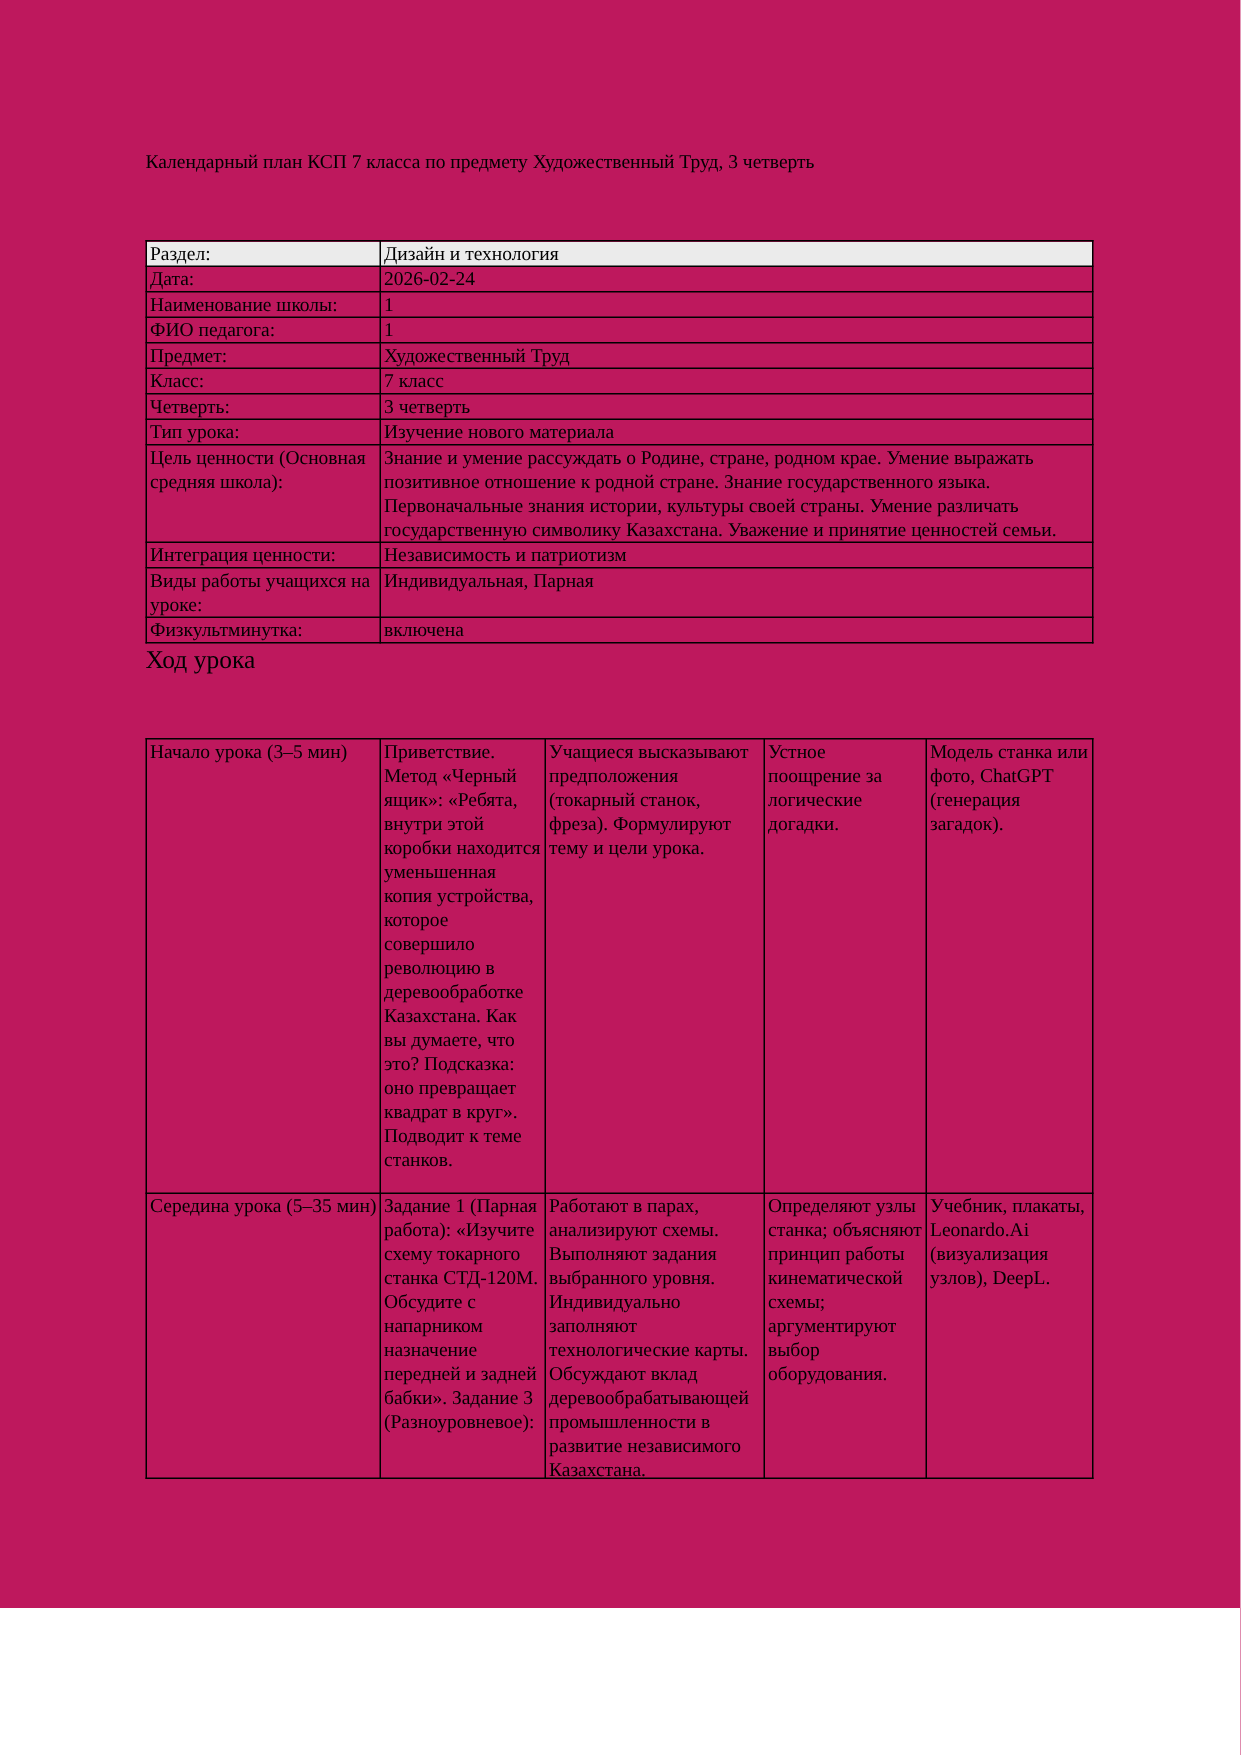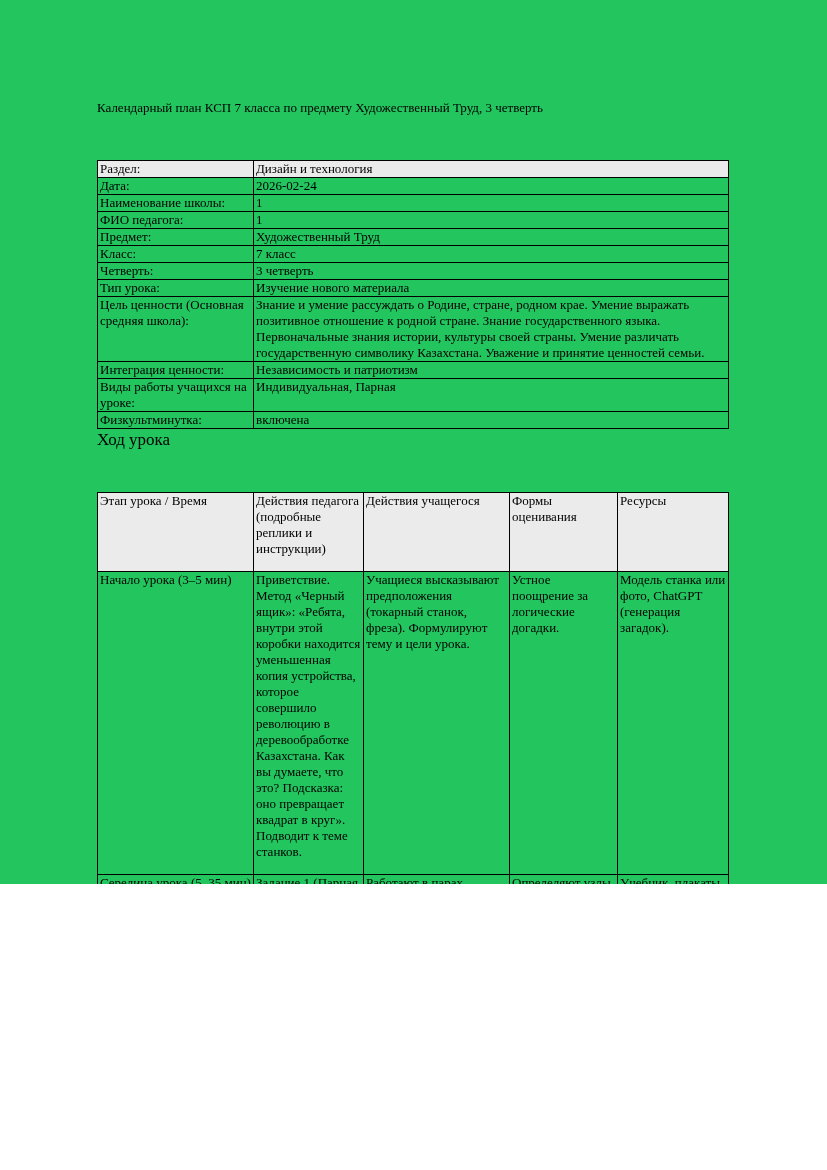--- a/index.html
+++ b/index.html
@@ -3,22 +3,22 @@
 <meta charset="utf-8">
 <style>
   html, body {
     margin: 0;
     padding: 0;
     background: #ffffff;
   }
   .page {
     position: relative;
     width: 827px;
-    height: 884px;
-    background: #22c55e;
+    height: 1072px;
+    background: #be185d;
     font-family: "Liberation Serif", "DejaVu Serif", serif;
     font-size: 13px;
     line-height: 16px;
     color: #000000;
     overflow: hidden;
   }
   .content {
     position: absolute;
     left: 97px;
     top: 100px;
@@ -127,37 +127,20 @@
 
     <table>
       <colgroup>
         <col style="width:156px">
         <col style="width:110px">
         <col style="width:146px">
         <col style="width:108px">
         <col style="width:111px">
       </colgroup>
       <tbody>
-        <tr class="shaded">
-          <td>
-              <div class="cell-head">Этап урока / Время</div>
-            </td>
-          <td>
-              <div class="cell-head">Действия педагога (подробные реплики и инструкции)</div>
-            </td>
-          <td>
-              <div class="cell-head">Действия учащегося</div>
-            </td>
-          <td>
-              <div class="cell-head">Формы оценивания</div>
-            </td>
-          <td>
-              <div class="cell-head">Ресурсы</div>
-            </td>
-        </tr>
         <tr>
           <td>
               <div class="cell-row1">Начало урока (3–5 мин)</div>
             </td>
           <td>
               <div class="cell-row1">Приветствие. Метод «Черный ящик»: «Ребята, внутри этой коробки находится уменьшенная копия устройства, которое совершило революцию в деревообработке Казахстана. Как вы думаете, что это? Подсказка: оно превращает квадрат в круг». Подводит к теме станков.</div>
             </td>
           <td>
               <div class="cell-row1">Учащиеся высказывают предположения (токарный станок, фреза). Формулируют тему и цели урока.</div>
             </td>

